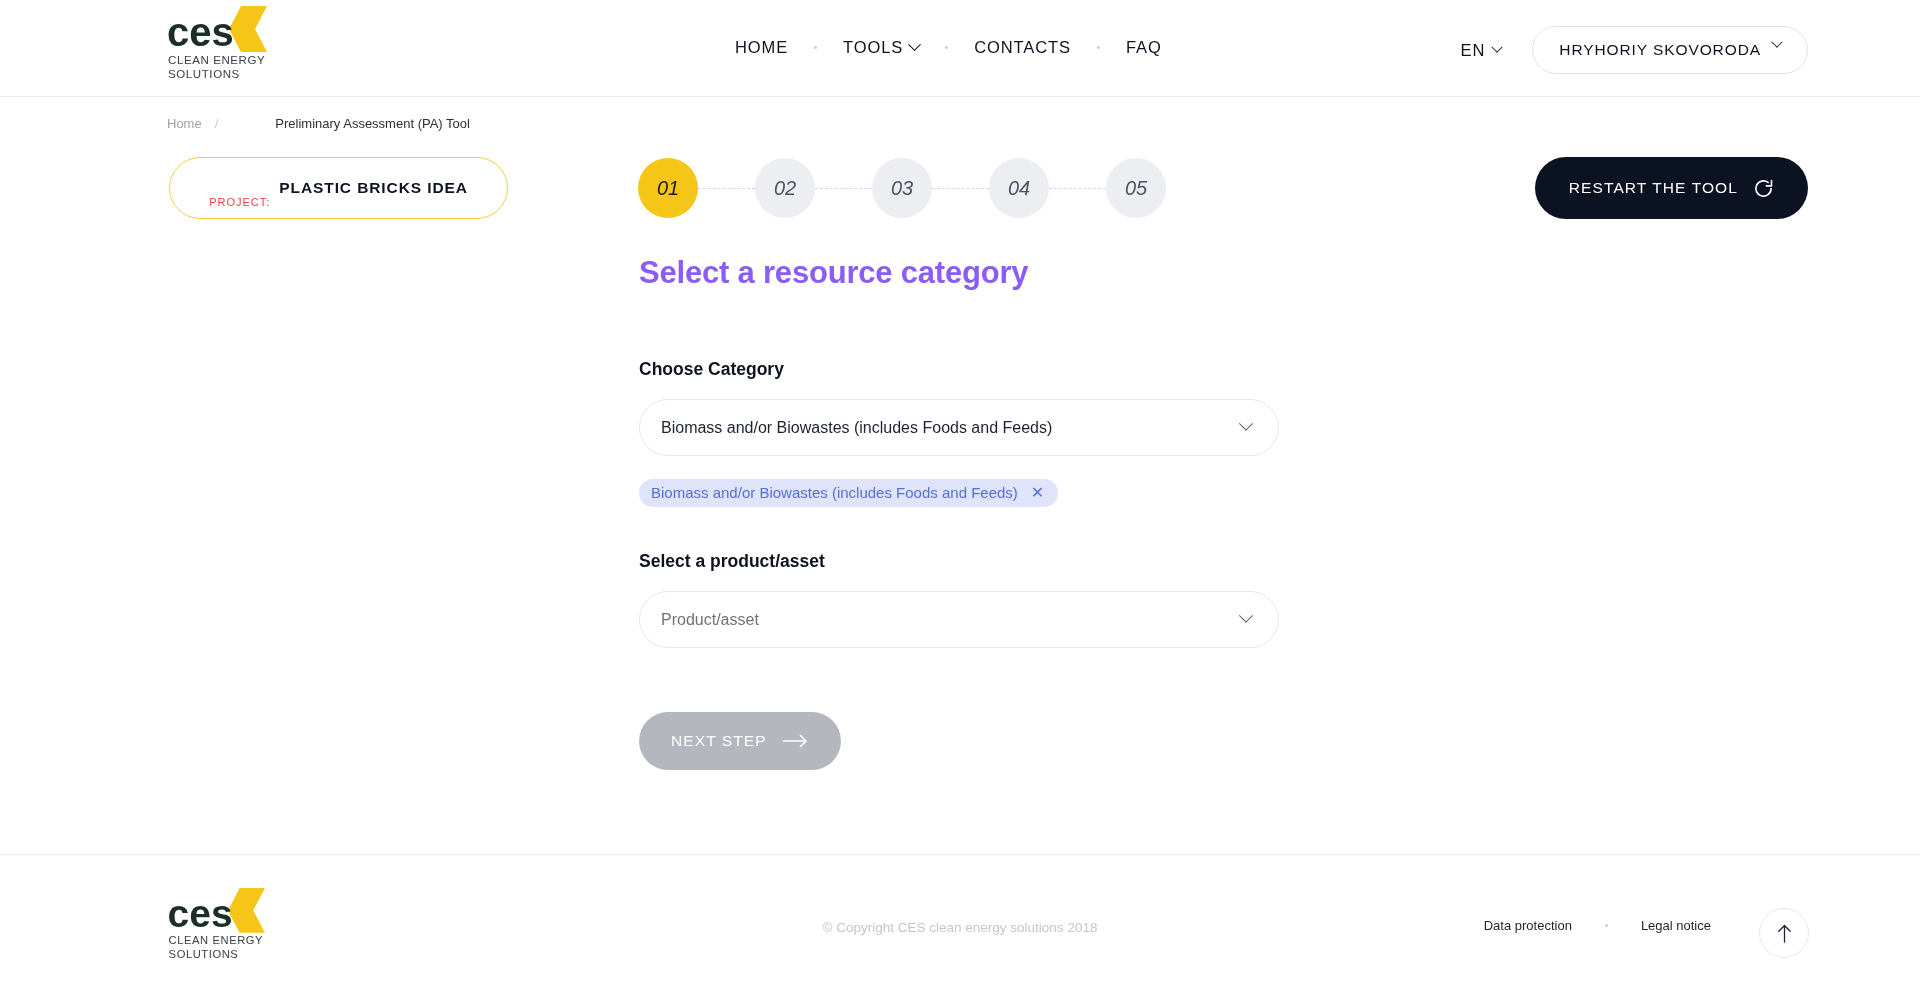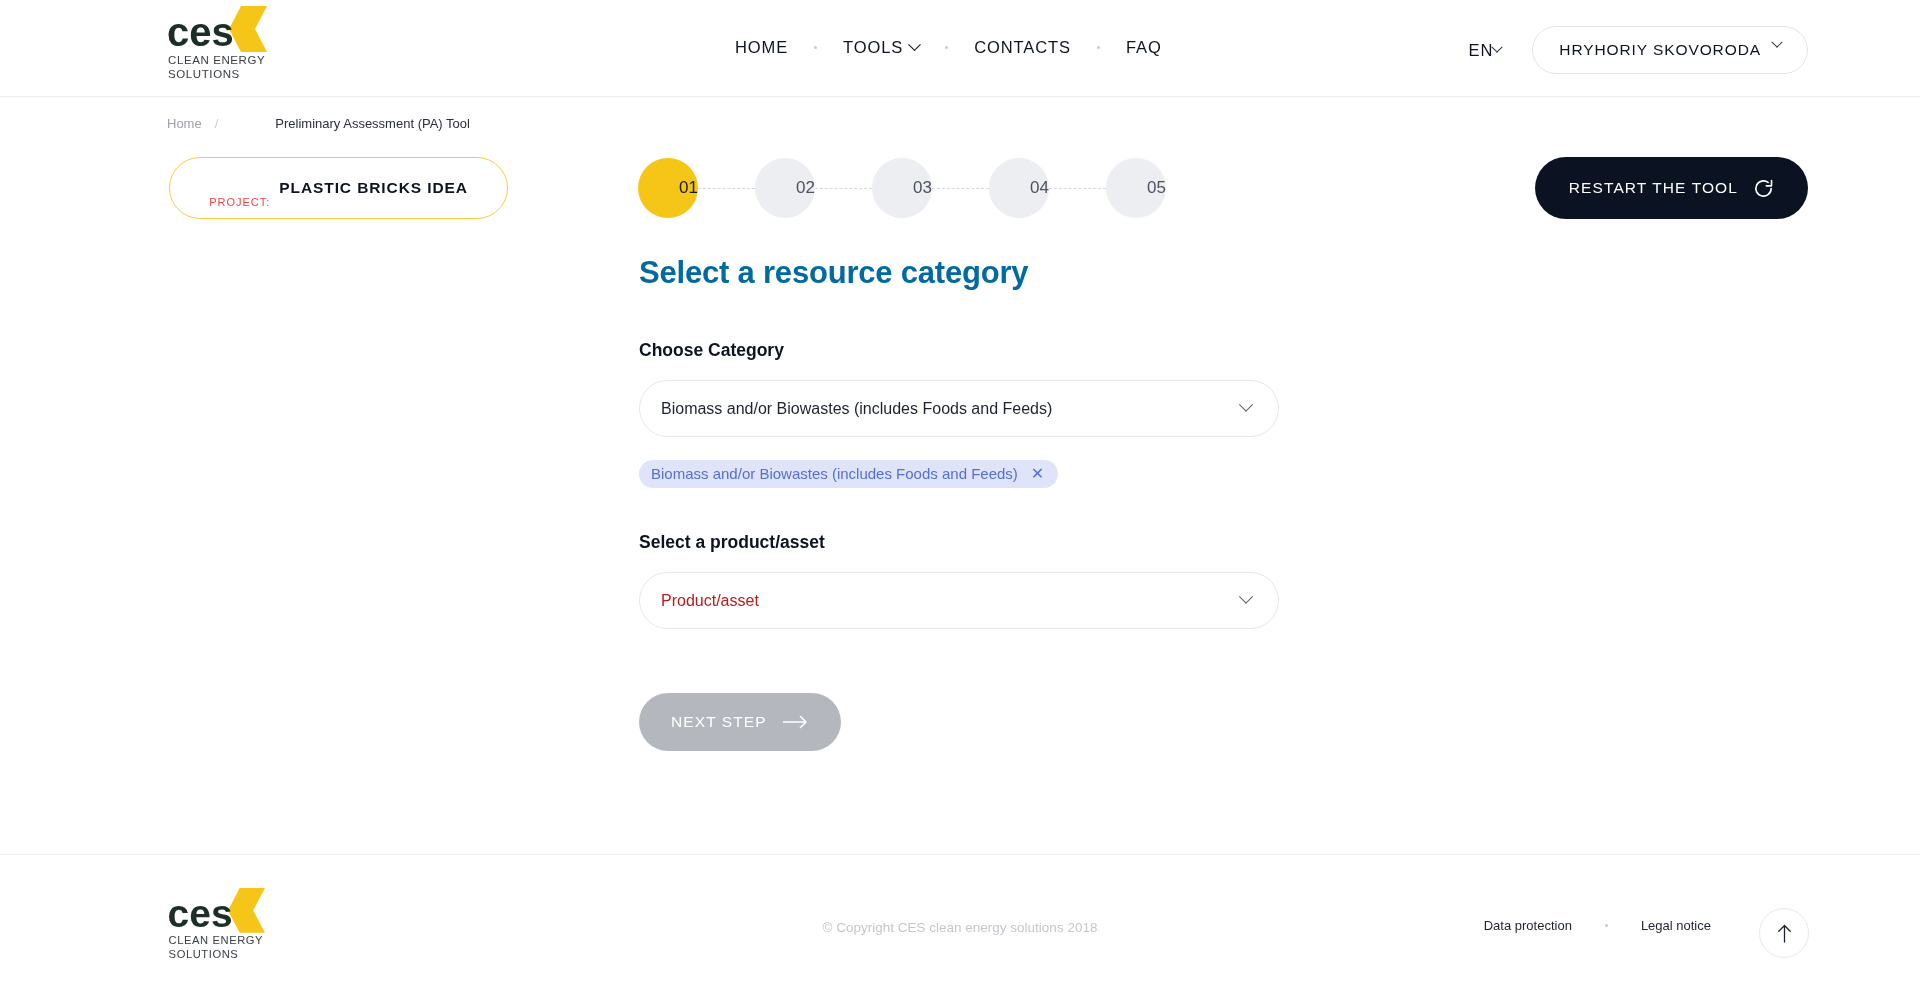--- a/index.html
+++ b/index.html
@@ -74,20 +74,21 @@
     position: absolute;
     right: 112px;
     top: 26px;
     display: flex;
     align-items: center;
     gap: 27px;
   }
   .lang {
     display: flex;
     align-items: center;
+    gap: 8px;
     font-size: 16.5px;
     letter-spacing: 0.9px;
     cursor: pointer;
     padding: 10px 4px;
   }
   .chev-sm {
     display: inline-block;
     width: 8px; height: 8px;
     border-right: 1.5px solid #33383f;
     border-bottom: 1.5px solid #33383f;
@@ -154,25 +155,26 @@
     top: 158px;
     display: flex;
     align-items: center;
   }
   .step {
     width: 60px; height: 60px;
     border-radius: 50%;
     background: #eceef1;
     display: flex;
     align-items: center;
-    justify-content: flex-end;
-    font-size: 17px;
+    justify-content: center;
+    font-size: 20px;
     color: #4c5261;
     cursor: pointer;
     flex: none;
+    font-style: italic;
   }
   .step.active {
     background: #f5c518;
     color: #1b1b1b;
   }
   .step-line {
     width: 57px;
     height: 0;
     border-top: 1.5px dashed #d4d7dd;
     flex: none;
@@ -202,22 +204,22 @@
   .main {
     position: absolute;
     left: 639px;
     top: 255px;
     width: 640px;
   }
   .page-title {
     font-size: 31px;
     font-weight: 700;
     letter-spacing: -0.2px;
-    color: #0369a1;
-    margin-bottom: 49px;
+    color: #8b5cf6;
+    margin-bottom: 68px;
   }
   .field-label {
     font-size: 17.5px;
     font-weight: 700;
     color: #0d1420;
     margin-bottom: 19px;
   }
   .select-box {
     width: 640px;
     height: 57px;
@@ -227,21 +229,21 @@
     align-items: center;
     padding: 0 27px 0 21px;
     cursor: pointer;
     background: #fff;
   }
   .select-value {
     flex: 1;
     font-size: 16px;
     color: #1d232e;
   }
-  .select-value.placeholder { color: #b91c1c; }
+  .select-value.placeholder { color: #737373; }
   .chev-select {
     width: 10px; height: 10px;
     border-right: 1.6px solid #5c6270;
     border-bottom: 1.6px solid #5c6270;
     transform: rotate(45deg) translate(-3px,-3px);
     flex: none;
   }
 
   .chips {
     margin-top: 23px;

